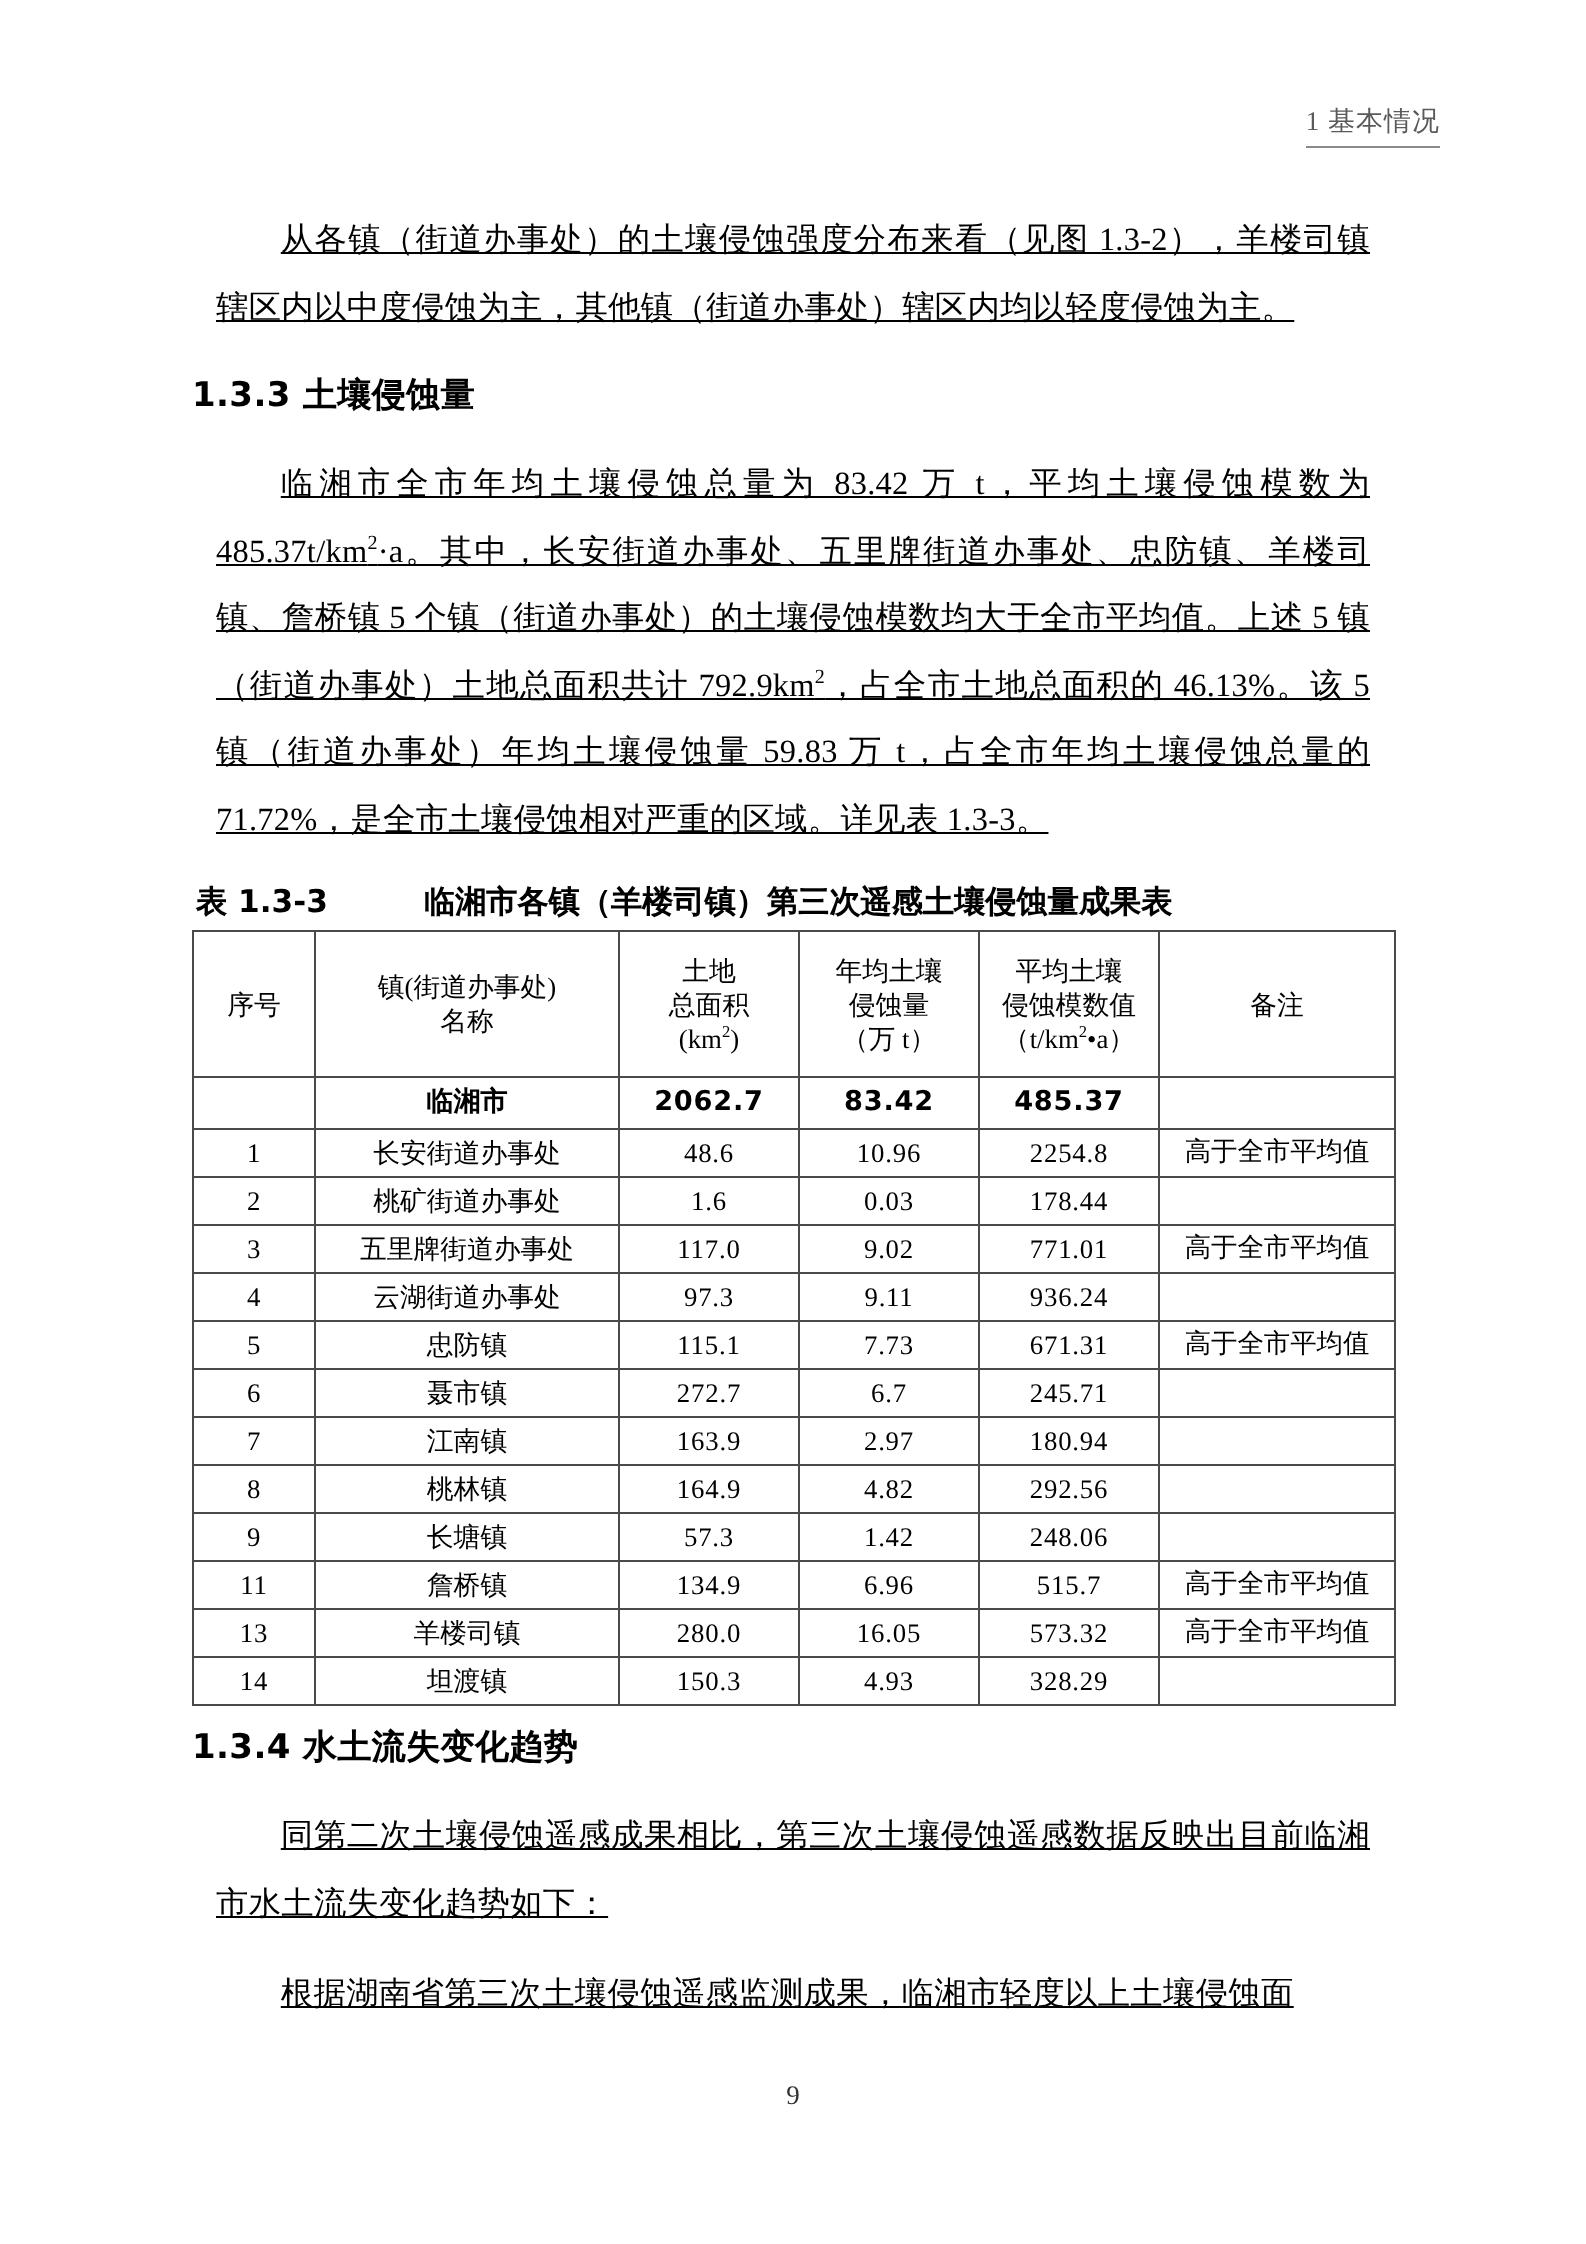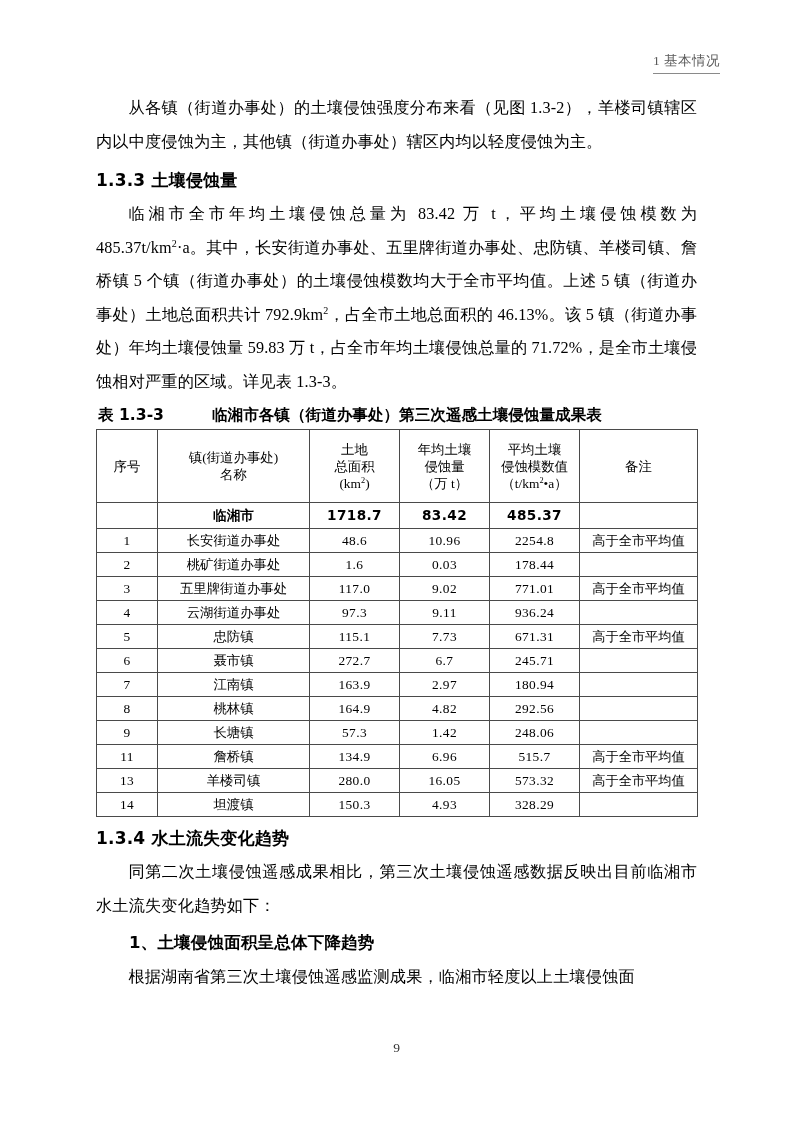--- a/index.html
+++ b/index.html
@@ -40,27 +40,28 @@
 
   
   .content {
     position: absolute;
     left: 96px;
     top: 92px;
     width: 601px;
   }
 
   p.body-text {
-    margin: 0;
+    margin: 12px;
     font-size: 16.2px;
     line-height: 33.5px;
     text-align: justify;
     text-justify: inter-ideograph;
     text-indent: 2em;
     letter-spacing: 0.15px;
+    text-decoration: underline;
   }
 
   h3.section-heading {
     margin: 6px 0 2px 0;
     font-size: 17px;
     line-height: 31px;
     font-weight: bold;
     font-family: "DejaVu Sans", "Liberation Sans", sans-serif;
     letter-spacing: 0.2px;
   }
@@ -148,21 +149,21 @@
   <div class="running-header">1  基本情况</div>
 
   <div class="content">
 
     <p class="body-text">从各镇（街道办事处）的土壤侵蚀强度分布来看（见图 1.3-2），羊楼司镇辖区内以中度侵蚀为主，其他镇（街道办事处）辖区内均以轻度侵蚀为主。</p>
 
     <h3 class="section-heading">1.3.3 土壤侵蚀量</h3>
 
     <p class="body-text"><span>临湘市全市年均土壤侵蚀总量为 83.42 万 t，平均土壤侵蚀模数为 485.37t/km</span><sup>2</sup><span>·a。其中，长安街道办事处、五里牌街道办事处、忠防镇、羊楼司镇、詹桥镇 5 个镇（街道办事处）的土壤侵蚀模数均大于全市平均值。上述 5 镇（街道办事处）土地总面积共计 792.9km</span><sup>2</sup><span>，占全市土地总面积的 46.13%。该 5 镇（街道办事处）年均土壤侵蚀量 59.83 万 t，占全市年均土壤侵蚀总量的 71.72%，是全市土壤侵蚀相对严重的区域。详见表 1.3-3。</span></p>
 
-    <div class="table-caption"><span class="cap-num">表 1.3-3</span><span>临湘市各镇（街道办事处）第三次遥感土壤侵蚀量成果表</span></div>
+    <div class="table-caption"><span class="cap-num">表 1.3-3</span><span>临湘市各镇（羊楼司镇）第三次遥感土壤侵蚀量成果表</span></div>
 
     <table class="erosion-table">
       <colgroup>
         <col class="col-idx">
           <col class="col-name">
           <col class="col-area">
         <col class="col-amt">
           <col class="col-mod">
           <col class="col-note">
       </colgroup>
@@ -188,21 +189,21 @@
             <span class="hdr-line">侵蚀模数值</span>
             <span class="hdr-line"><span>（t/km</span><sup>2</sup><span>•a）</span></span>
           </th>
           <th>备注</th>
         </tr>
       </thead>
       <tbody id="table-body">
           <tr class="total-row">
             <td></td>
             <td>临湘市</td>
-            <td class="num">1718.7</td>
+            <td class="num">2062.7</td>
             <td class="num">83.42</td>
             <td class="num">485.37</td>
             <td></td>
           </tr>
           <tr>
             <td class="num">1</td>
             <td class="cell-name">长安街道办事处</td>
             <td class="num">48.6</td>
             <td class="num">10.96</td>
             <td class="num">2254.8</td>
@@ -296,21 +297,20 @@
             <td class="num">328.29</td>
             <td class="note-text"></td>
           </tr>
         </tbody>
     </table>
 
     <h3 class="section-heading">1.3.4 水土流失变化趋势</h3>
 
     <p class="body-text">同第二次土壤侵蚀遥感成果相比，第三次土壤侵蚀遥感数据反映出目前临湘市水土流失变化趋势如下：</p>
 
-    <h4 class="sub-heading">1、土壤侵蚀面积呈总体下降趋势</h4>
 
     <p class="body-text">根据湖南省第三次土壤侵蚀遥感监测成果，临湘市轻度以上土壤侵蚀面</p>
 
   </div>
 
   <div class="page-number">9</div>
 
 </div>
 
 </body></html>

